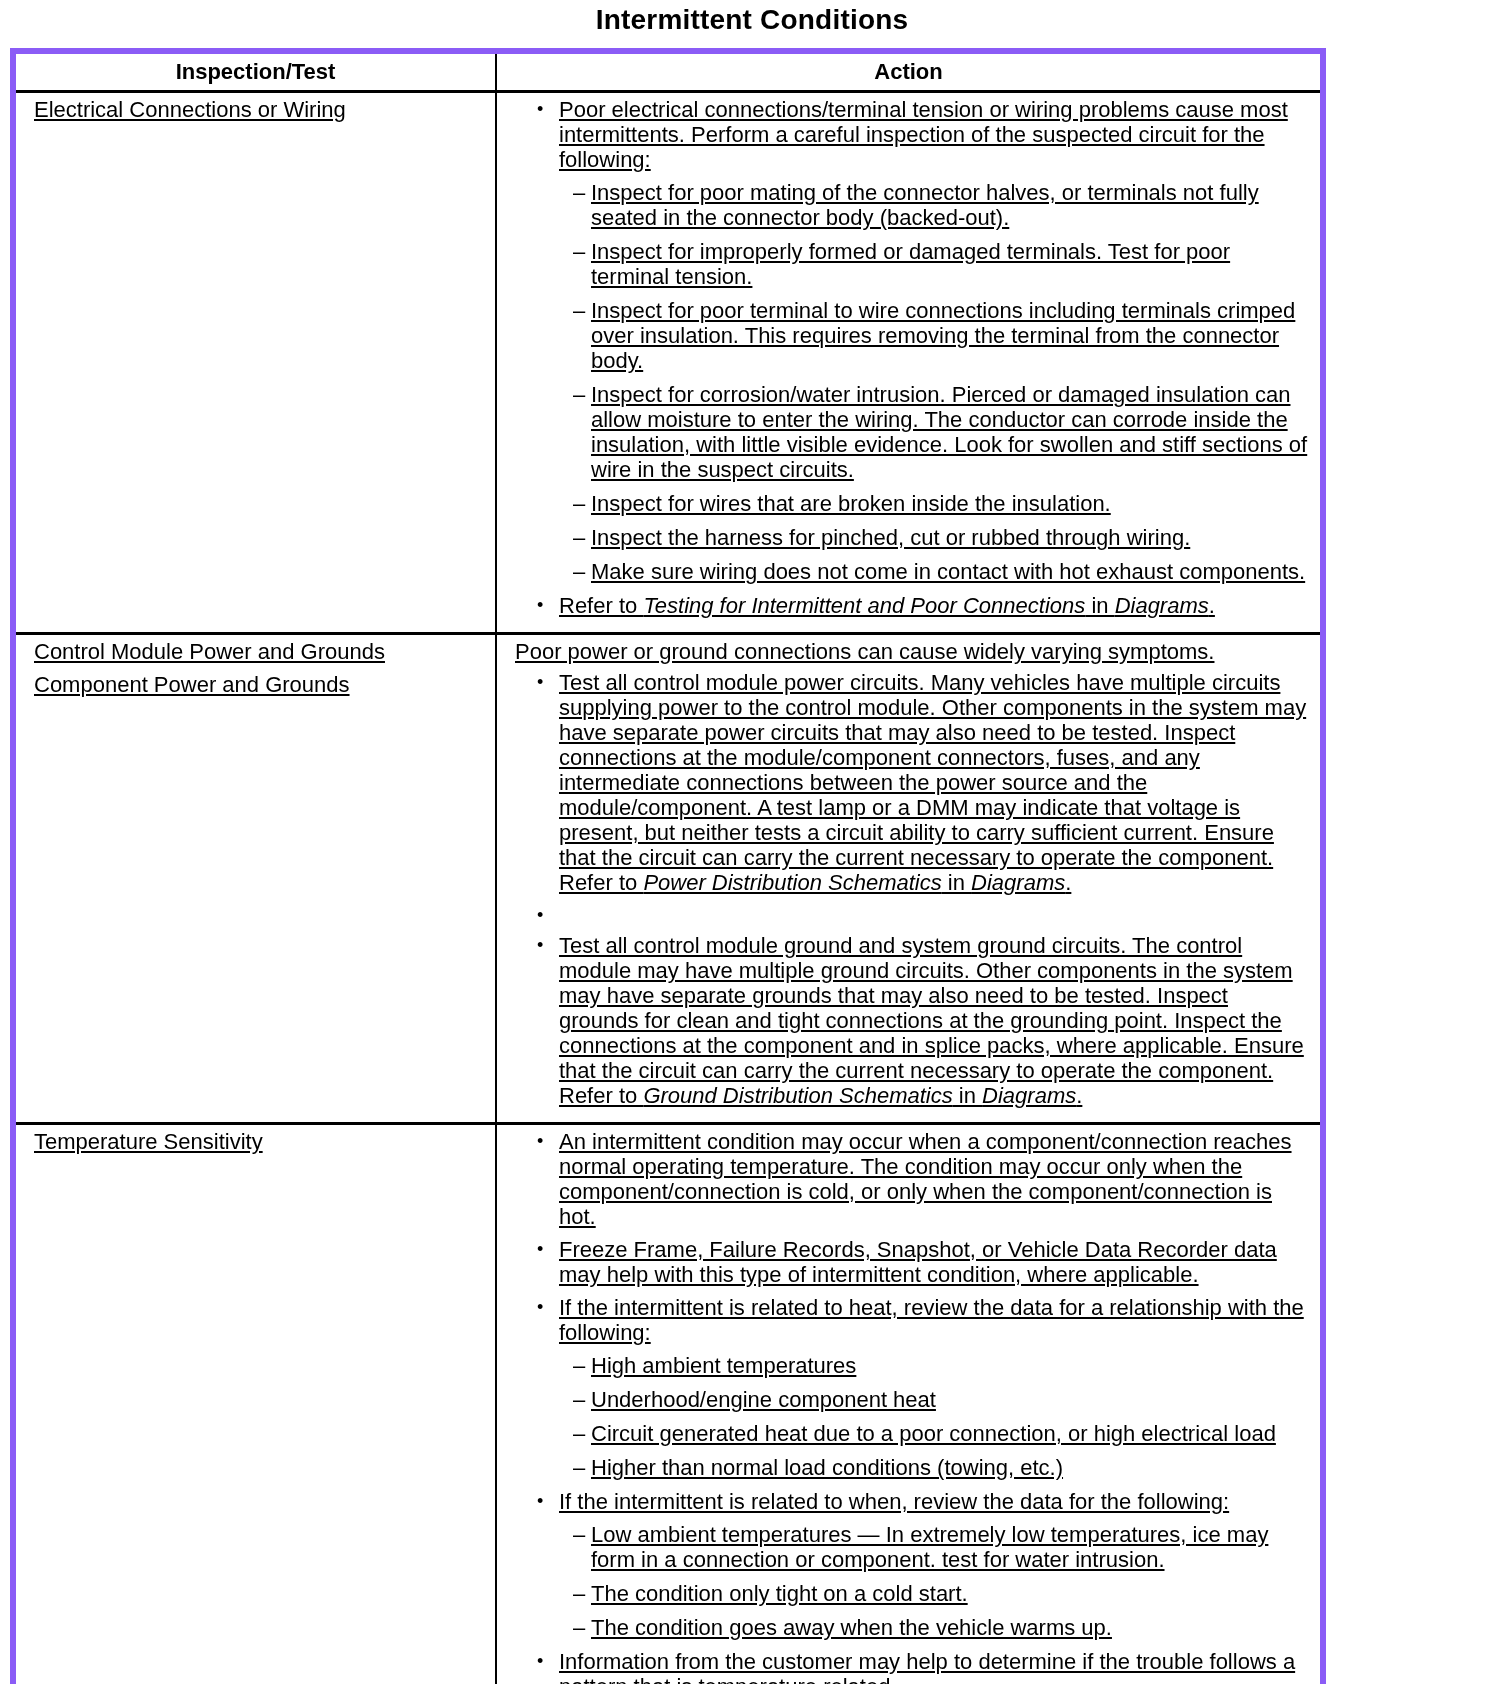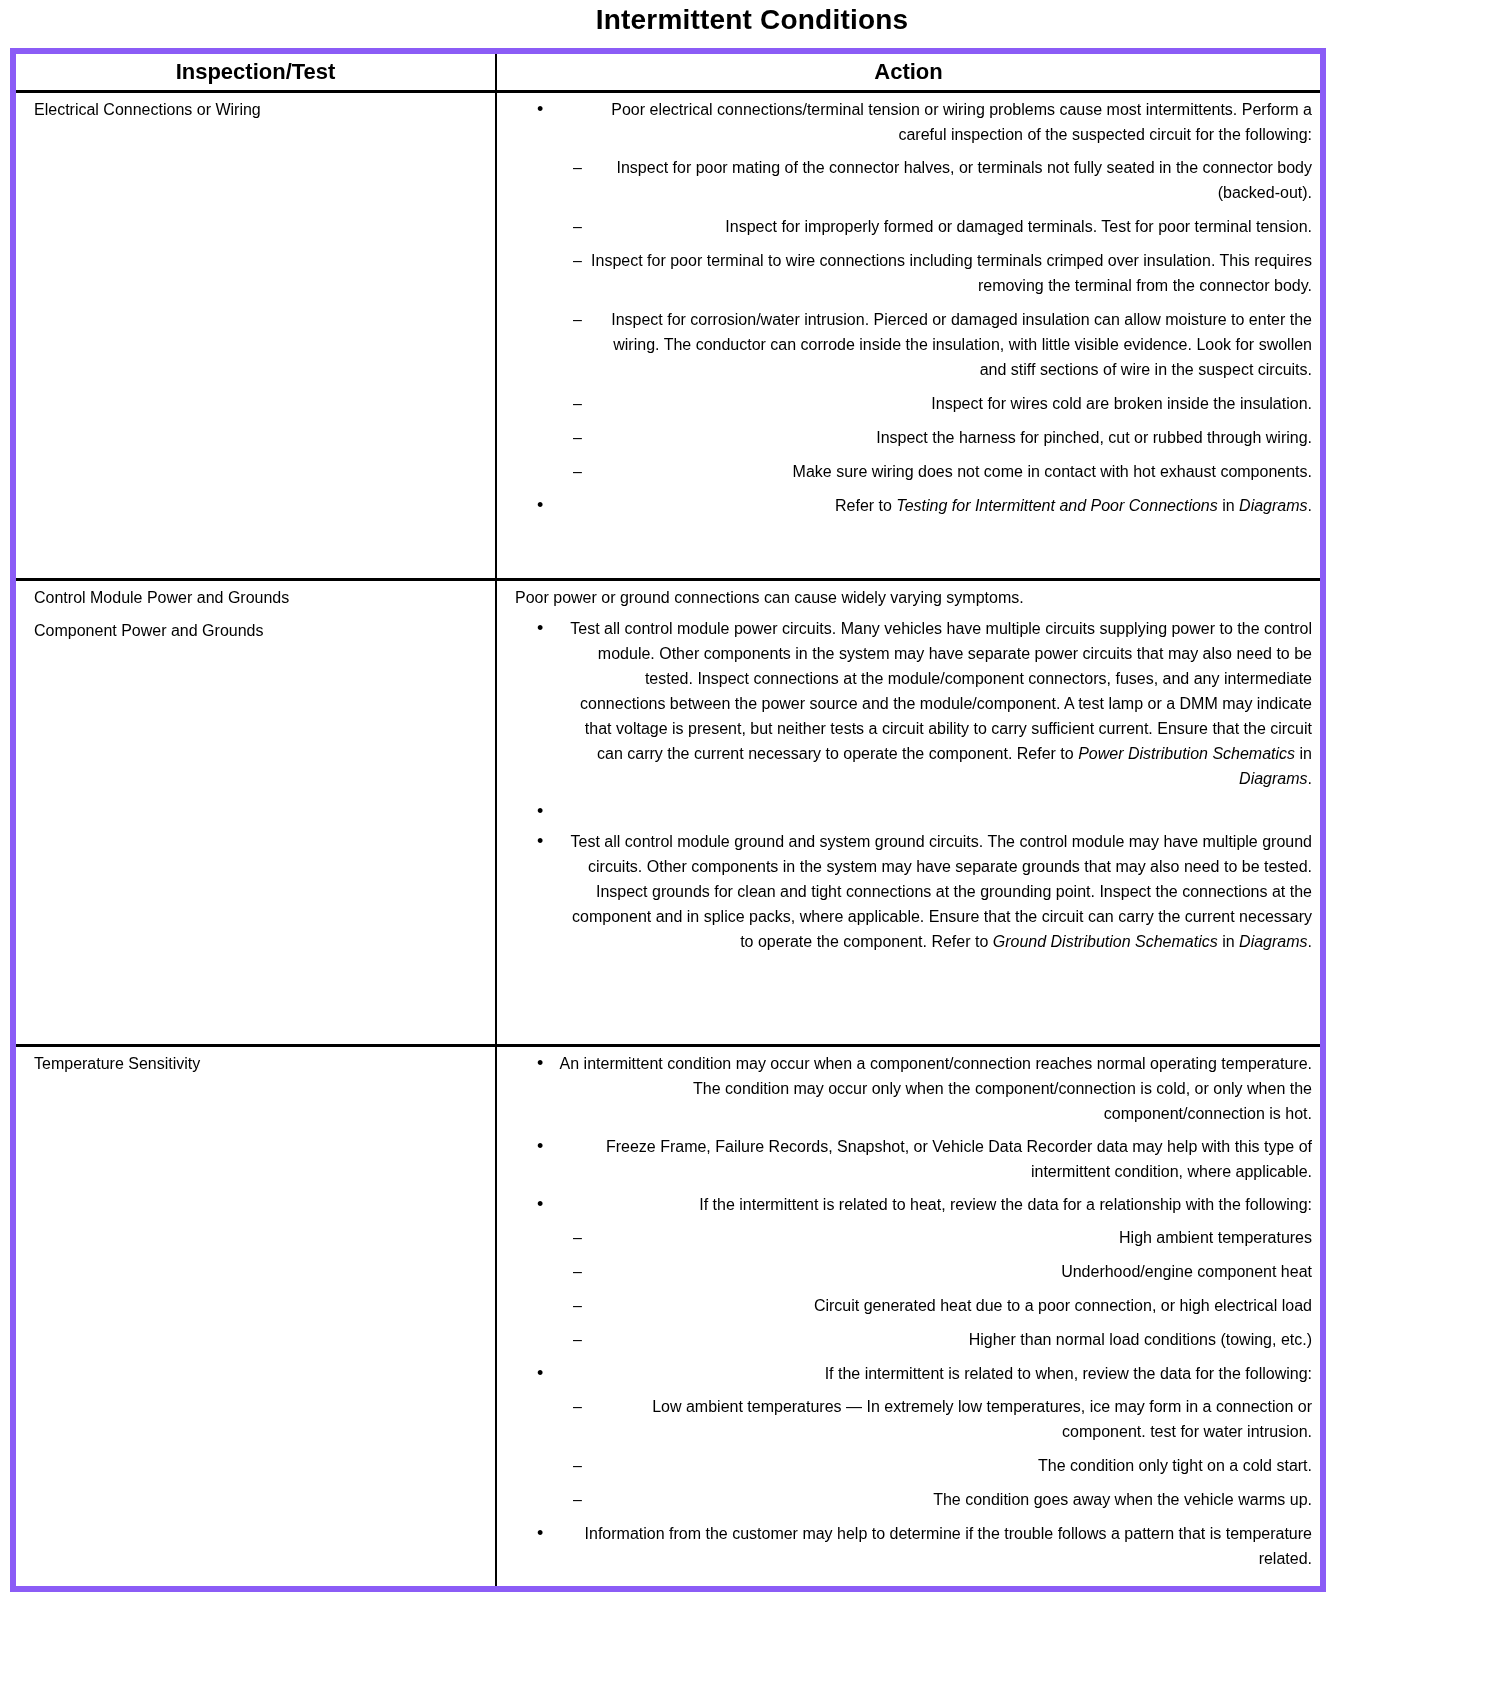--- a/index.html
+++ b/index.html
@@ -1,26 +1,26 @@
 <!DOCTYPE html>
 <html><head>
 <meta charset="utf-8">
 <style>
   html, body { margin:0; padding:0; background:#ffffff; }
   body { width:1504px; height:1684px; position:relative; font-family:"Liberation Sans", sans-serif; color:#000; }
   .title { position:absolute; left:0; top:4px; width:1504px; text-align:center; font-weight:bold; font-size:28px; letter-spacing:0.2px; }
   table.main { position:absolute; left:10px; top:48px; width:1316px; border-collapse:collapse; border:6px solid #8b5cf6; }
   table.main th { font-size:22px; font-weight:bold; text-align:center; border:2px solid #000; border-bottom:3px solid #000; height:36px; padding:0; }
-  table.main td { vertical-align:top; border:2px solid #000; border-top:3px solid #000; font-size:16px; line-height:25px; padding:4px 8px 6px 18px; }
+  table.main td { vertical-align:top; border:2px solid #000; border-top:3px solid #000; font-size:22px; line-height:25px; padding:4px 8px 6px 18px;text-decoration:underline; }
   td.col1 { width:453px; }
   td.col1 .lbl { display:block; margin-bottom:8px; }
   td.col2 { padding-left:12px; padding-right:10px; }
   .intro { margin:0 0 6px 0; }
   ul.bul { list-style:none; margin:0; padding:0; }
-  ul.bul > li { position:relative; padding-left:44px; margin-bottom:8px;text-align:right; }
+  ul.bul > li { position:relative; padding-left:44px; margin-bottom:8px; }
   ul.bul > li::before { content:"\2022"; position:absolute; left:22px; top:0; font-size:18px; }
   ul.dash { list-style:none; margin:8px 0 0 0; padding:0; }
   ul.dash > li { position:relative; padding-left:32px; margin-bottom:9px; }
   ul.dash > li::before { content:"\2013"; position:absolute; left:14px; top:0; }
   .gap { height:22px; }
   em { font-style:italic; }
 </style>
 </head>
 <body>
 
@@ -41,21 +41,21 @@
       </td>
       <td class="col2">
         <ul class="bul">
           <li>
             <span>Poor electrical connections/terminal tension or wiring problems cause most intermittents. Perform a careful inspection of the suspected circuit for the following:</span>
             <ul class="dash">
               <li>Inspect for poor mating of the connector halves, or terminals not fully seated in the connector body (backed-out).</li>
               <li>Inspect for improperly formed or damaged terminals. Test for poor terminal tension.</li>
               <li>Inspect for poor terminal to wire connections including terminals crimped over insulation. This requires removing the terminal from the connector body.</li>
               <li>Inspect for corrosion/water intrusion. Pierced or damaged insulation can allow moisture to enter the wiring. The conductor can corrode inside the insulation, with little visible evidence. Look for swollen and stiff sections of wire in the suspect circuits.</li>
-              <li>Inspect for wires cold are broken inside the insulation.</li>
+              <li>Inspect for wires that are broken inside the insulation.</li>
               <li>Inspect the harness for pinched, cut or rubbed through wiring.</li>
               <li>Make sure wiring does not come in contact with hot exhaust components.</li>
             </ul>
           </li>
           <li><span>Refer to </span><em>Testing for Intermittent and Poor Connections</em><span> in </span><em>Diagrams</em><span>.</span></li>
         </ul>
       </td>
     </tr>
 
     <tr style="height:466px;">

